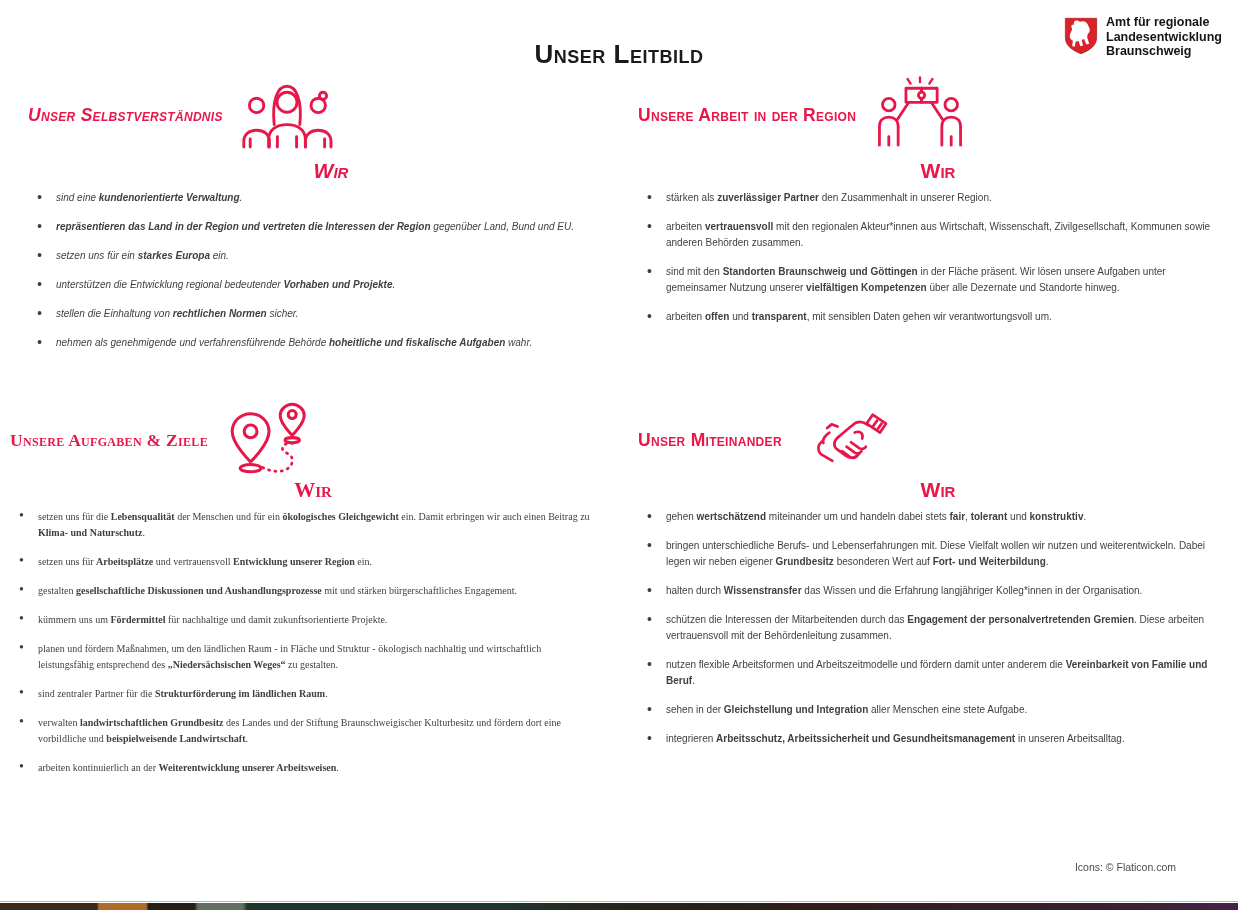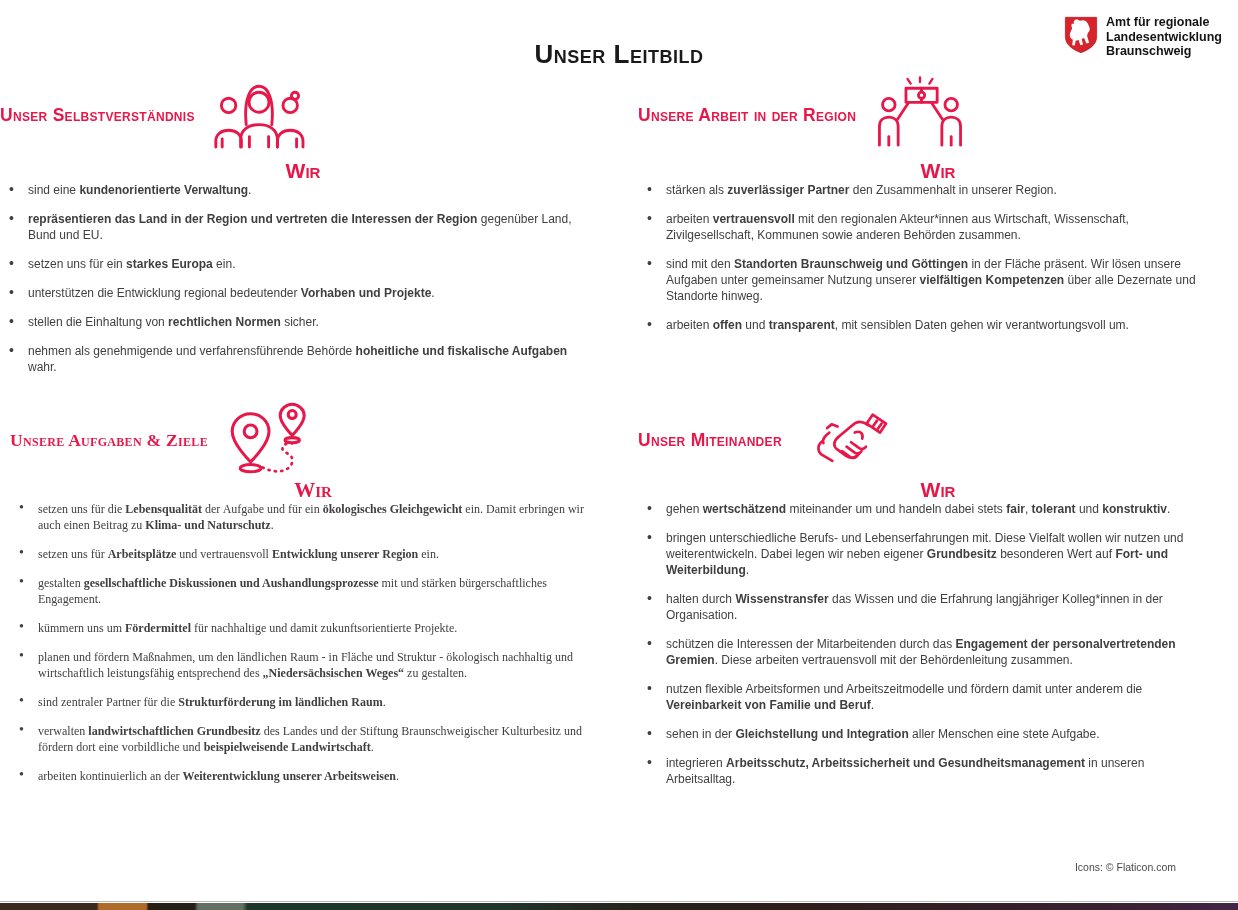--- a/index.html
+++ b/index.html
@@ -21,26 +21,26 @@
     position:absolute;top:30px;left:0;width:100%;
     text-align:center;
     font-variant:small-caps;
     font-weight:bold;
     font-size:26px;
     letter-spacing:.5px;
     color:var(--title);
     margin-top:9px;
   }
   
-  .logo{position:absolute;top:13px;right:16px;display:flex;gap:8px;align-items:flex-start;}
+  .logo{position:absolute;top:13px;right:16px;display:flex;gap:8px;align-items:center;}
   .logo-shield{width:34px;height:44px;flex:0 0 auto;}
   .logo-text{font-weight:bold;font-size:12.5px;line-height:14.5px;color:#141414;padding-top:2px;}
   
   .sec{position:absolute;width:600px;}
-  .sec-1{left:0;top:75px;}
+  .sec-1{left:28px;top:75px;font-style:italic;}
   .sec-2{left:638px;top:75px;width:594px;}
   .sec-3{left:10px;top:400px;font-family:Liberation Serif, serif;}
   .sec-4{left:638px;top:400px;width:594px;}
   .sec-header{display:flex;align-items:center;height:80px;gap:16px;}
   .sec-heading{
     font-variant:small-caps;font-weight:bold;
     font-size:17.5px;letter-spacing:.3px;
     color:var(--accent);white-space:nowrap;
   }
   .sec-icon{flex:0 0 auto;line-height:0;}
@@ -50,22 +50,22 @@
   .sec-3 .sec-icon svg{width:90px;height:88px;margin-bottom:-10px;}
   .sec-4 .sec-icon svg{width:82px;height:66px;margin-left:12px;}
   .wir{
     font-variant:small-caps;font-weight:bold;
     font-size:21px;color:var(--accent);
     margin:6px 0 0 6px;line-height:20px;text-align:center;
   }
   .sec-3 .wir,.sec-4 .wir{margin-top:0;}
   ul.bullets{
     list-style:none;
-    margin:1px 0 0 0;padding:0;
-    font-size:12px;line-height:16px;
+    margin:9px 0 0 0;padding:0;
+    font-size:10px;line-height:16px;
     width:582px;
   }
   .sec-2 ul.bullets,.sec-4 ul.bullets{width:578px;}
   ul.bullets li{position:relative;padding-left:28px;margin-bottom:13px;}
   ul.bullets li::before{
     content:"\2022";
     position:absolute;left:9px;top:-1px;
     font-size:14px;color:var(--body);
   }
   ul.bullets b{font-weight:bold;}
@@ -164,21 +164,21 @@
           <ellipse cx="32" cy="84" rx="13" ry="4.5"></ellipse>
           <path d="M84 4 C92 4 99 11 99 18 C99 28 84 43 84 43 C84 43 69 28 69 18 C69 11 76 4 84 4 Z"></path>
           <circle cx="84" cy="17" r="5"></circle>
           <ellipse cx="84" cy="49" rx="9" ry="3.2"></ellipse>
           <path d="M47 83 C64 92 82 88 84 76 C86 64 70 66 72 58 C74 53 80 52 84 53" stroke-width="3.4" stroke-dasharray="1.5 6.5"></path>
         </svg>
       </span>
     </div>
     <div class="wir">Wir</div>
     <ul class="bullets">
-        <li><span>setzen uns für die </span><b>Lebensqualität</b><span> der Aufgabe und für ein </span><b>ökologisches Gleichgewicht</b><span> ein. Damit erbringen wir auch einen Beitrag zu </span><b>Klima- und Naturschutz</b><span>.</span></li>
+        <li><span>setzen uns für die </span><b>Lebensqualität</b><span> der Menschen und für ein </span><b>ökologisches Gleichgewicht</b><span> ein. Damit erbringen wir auch einen Beitrag zu </span><b>Klima- und Naturschutz</b><span>.</span></li>
         <li><span>setzen uns für </span><b>Arbeitsplätze</b><span> und vertrauensvoll </span><b>Entwicklung unserer Region</b><span> ein.</span></li>
         <li><span>gestalten </span><b>gesellschaftliche Diskussionen und Aushandlungsprozesse</b><span> mit und stärken bürgerschaftliches Engagement.</span></li>
         <li><span>kümmern uns um </span><b>Fördermittel</b><span> für nachhaltige und damit zukunftsorientierte Projekte.</span></li>
         <li><span>planen und fördern Maßnahmen, um den ländlichen Raum - in Fläche und Struktur - ökologisch nachhaltig und wirtschaftlich leistungsfähig entsprechend des </span><b>„Niedersächsischen Weges“</b><span> zu gestalten.</span></li>
         <li><span>sind zentraler Partner für die </span><b>Strukturförderung im ländlichen Raum</b><span>.</span></li>
         <li><span>verwalten </span><b>landwirtschaftlichen Grundbesitz</b><span> des Landes und der Stiftung Braunschweigischer Kulturbesitz und fördern dort eine vorbildliche und </span><b>beispielweisende Landwirtschaft</b><span>.</span></li>
         <li><span>arbeiten kontinuierlich an der </span><b>Weiterentwicklung unserer Arbeitsweisen</b><span>.</span></li>
       </ul>
   </section>
 

